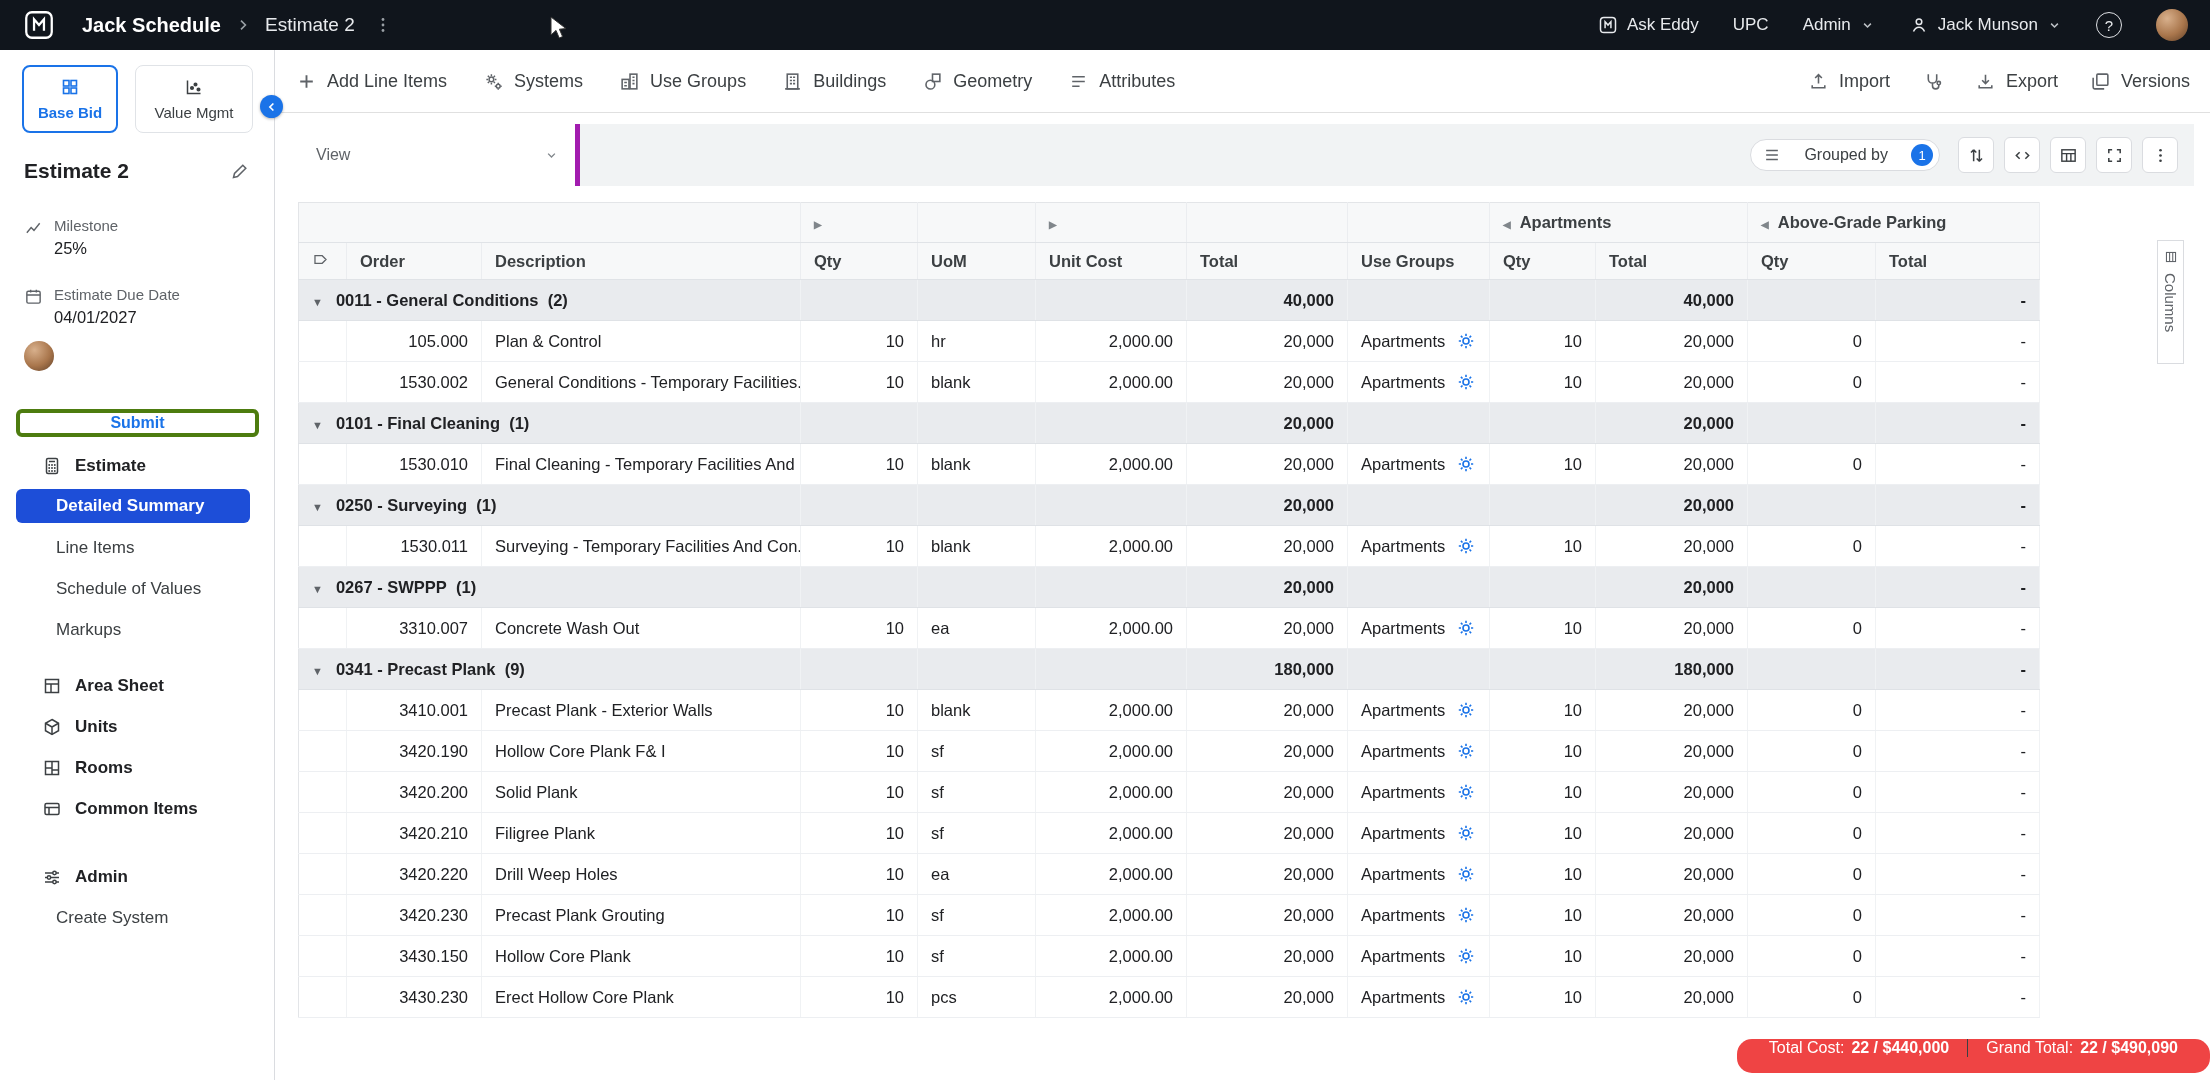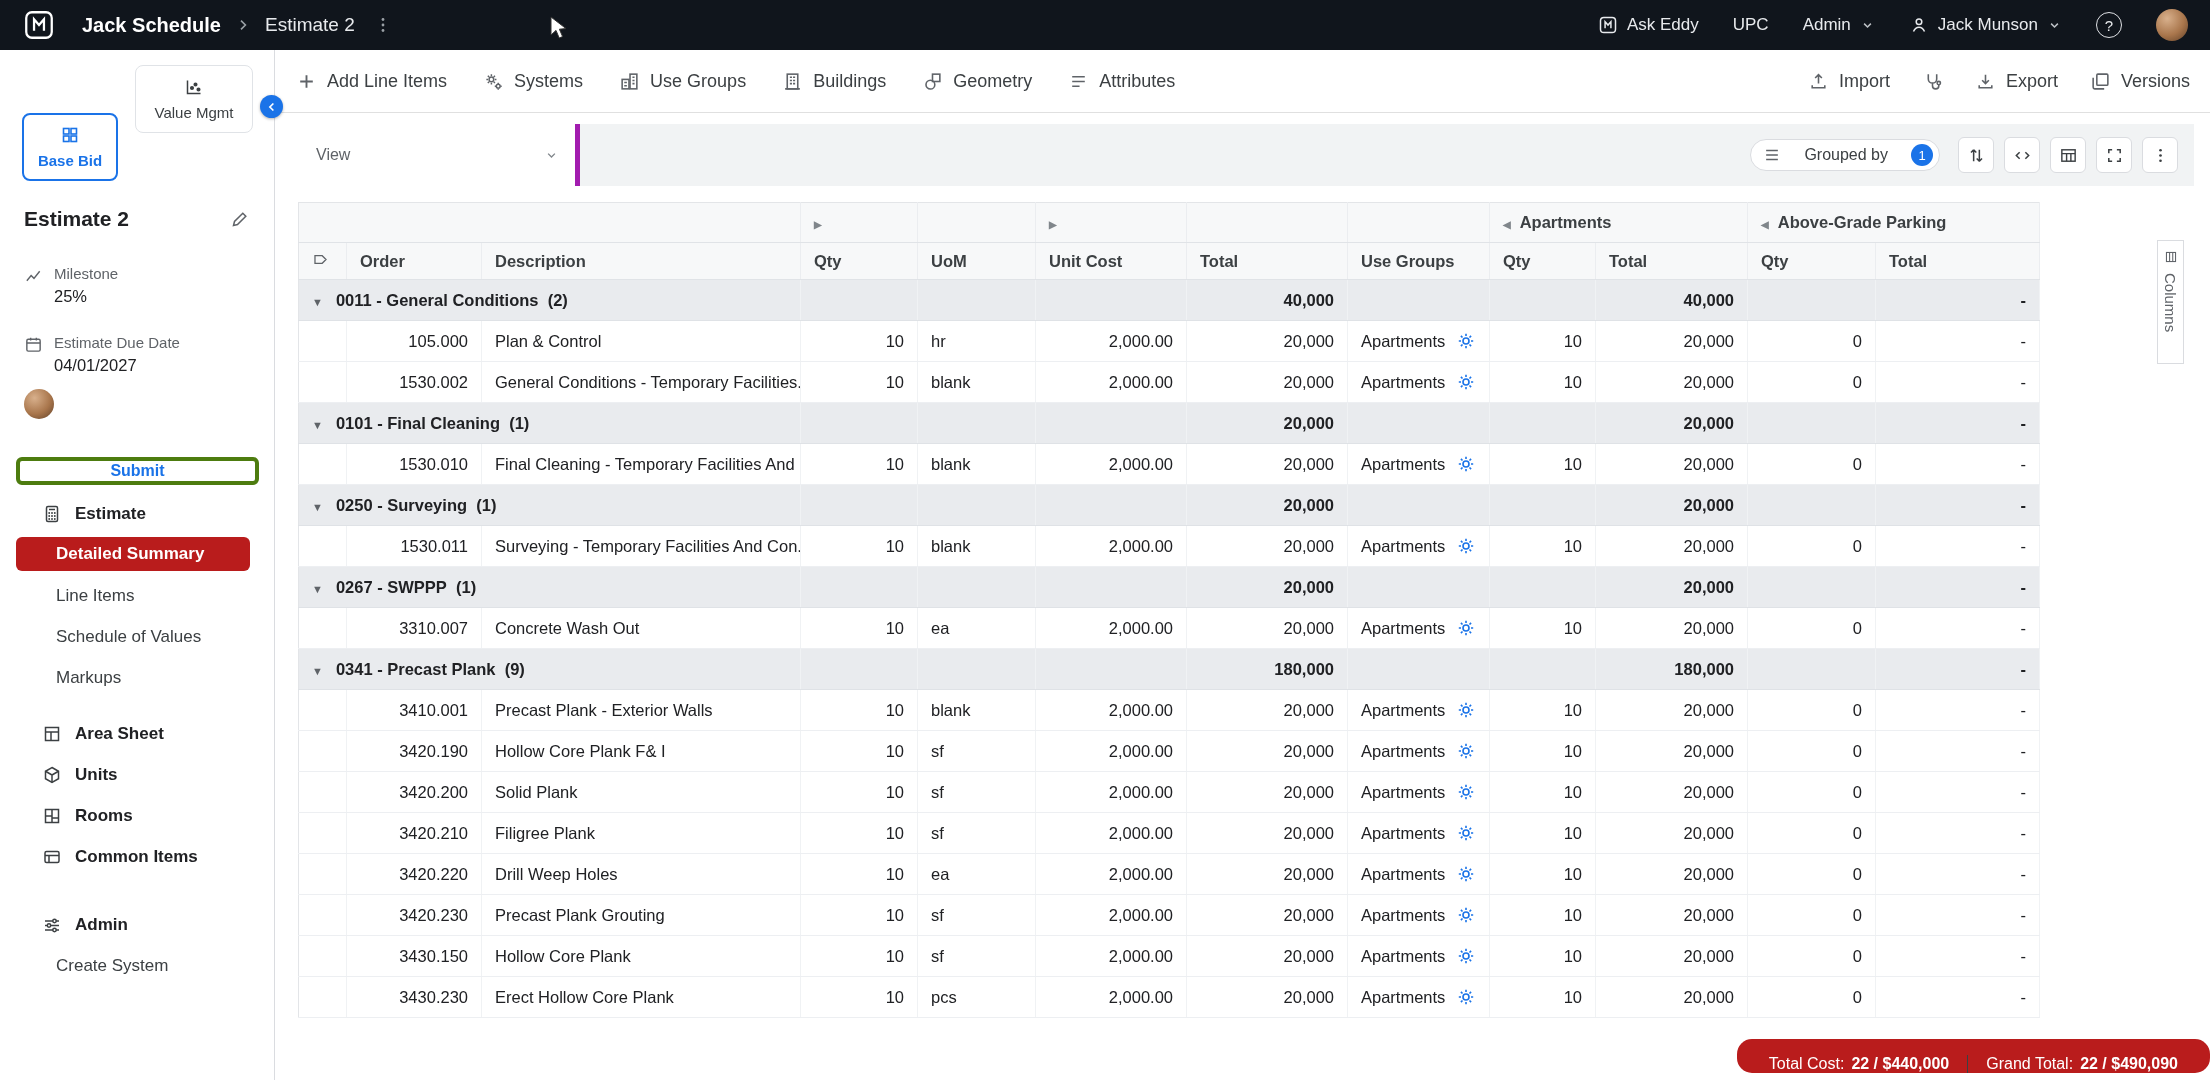--- a/index.html
+++ b/index.html
@@ -19,38 +19,38 @@
   .tb-item { display:flex; align-items:center; gap:9px; background:none; border:none; color:#e8eaed; font-size:17px; font-family:inherit;justify-content:space-between; }
   .tb-ic { width:20px; height:20px; color:#e8eaed; }
   .chev { width:15px; height:15px; color:#bdc1c6; }
   .help-circle { width:26px; height:26px; border:1.5px solid #dfe1e5; border-radius:50%; display:flex; align-items:center; justify-content:center; font-size:15px; color:#e8eaed; background:none; }
   .avatar { width:32px; height:32px; border-radius:50%; background:radial-gradient(circle at 35% 30%, #d8b08c 0%, #a9764c 55%, #5f3f27 100%); border:none; }
 
   
   .sidebar { position:absolute; left:0; top:50px; width:275px; height:1030px; background:#fff; border-right:1px solid #dadce0; z-index:2; }
   .sb-tabs { display:flex; gap:17px; padding:15px 0 0 22px; }
   .sb-tab { height:68px; border-radius:8px; display:flex; flex-direction:column; align-items:center; justify-content:center; gap:7px; font-size:15px; background:#fff; font-family:inherit; }
-  .sb-tab.active { width:96px; border:2px solid #1a73e8; color:#1a73e8; font-weight:700;margin-top:48px; }
+  .sb-tab.active { width:96px; border:2px solid #1a73e8; color:#1a73e8; font-weight:700; }
   .sb-tab.inactive { width:118px; border:1px solid #e0e3e7; color:#3c4043; }
   .sb-tab .icon { width:20px; height:20px; }
   .sb-title-row { display:flex; align-items:center; justify-content:space-between; margin:26px 24px 0 24px; }
   .sb-title { font-size:21px; font-weight:700; }
   .pencil { width:20px; height:20px; color:#5f6368; background:none; border:none; }
   .meta { display:flex; gap:11px; margin:0 24px; }
   .meta.m1 { margin-top:34px; } .meta.m2 { margin-top:28px; }
   .meta .icon { width:19px; height:19px; color:#5f6368; margin-top:1px; }
   .meta .label { font-size:15px; color:#5f6368; }
   .meta .value { font-size:16.5px; color:#202124; margin-top:5px; }
   .sb-avatar { width:30px; height:30px; border-radius:50%; margin:14px 24px 0 24px; background:radial-gradient(circle at 35% 30%, #d8b08c 0%, #a9764c 55%, #5f3f27 100%); }
   .submit-btn { display:block; margin:38px 16px 0 16px; width:243px; height:28px; border:4px solid #4d7c0f; border-radius:6px; background:#fff; color:#1a73e8; font-size:16px; font-weight:700; font-family:inherit; }
   .sb-nav { margin-top:8px; }
   .nav-item { height:41px; display:flex; align-items:center; gap:13px; font-size:17px; color:#3c4043; padding-left:42px; }
   .nav-item.parent { font-weight:700; color:#202124; }
   .nav-item.child { padding-left:56px; }
-  .nav-item.selected { height:34px; margin:3px 24px 4px 16px; padding-left:40px; background:#b91c1c; color:#fff; font-weight:700; border-radius:6px; }
+  .nav-item.selected { height:34px; margin:3px 24px 4px 16px; padding-left:40px; background:#1d4ed8; color:#fff; font-weight:700; border-radius:6px; }
   .nav-icon { width:20px; height:20px; color:#3c4043; }
   .nav-gap-sm { height:15px; } .nav-gap-lg { height:27px; }
 
   .collapse-btn { position:absolute; left:260px; top:95px; width:23px; height:23px; border-radius:50%; background:#1a73e8; color:#fff; border:none; display:flex; align-items:center; justify-content:center; z-index:6; box-shadow:0 1px 3px rgba(0,0,0,.3); }
   .collapse-btn svg { width:14px; height:14px; }
 
   
   .main { position:absolute; left:275px; top:50px; width:1935px; height:1030px; background:#fff; }
   .main-toolbar { height:63px; border-bottom:1px solid #e0e0e0; display:flex; align-items:center; padding:0 20px 0 21px; }
   .toolbar-left { display:flex; align-items:center; gap:36px; }
@@ -85,21 +85,21 @@
   .num { text-align:right; }
   .b { font-weight:700; }
   .ug-inner { display:flex; align-items:center; justify-content:space-between; }
   .gear { color:#1a73e8; width:20px; height:20px; border:none; background:none; padding:0; }
   .hdr-tag { color:#5f6368; width:17px; height:17px; }
 
   .columns-tab { position:absolute; left:1882px; top:190px; width:27px; height:124px; background:#fff; border:1px solid #dadce0; display:flex; flex-direction:column; align-items:center; padding-top:9px; gap:9px; color:#5f6368; }
   .columns-tab .icon { width:14px; height:14px; }
   .columns-tab .vtext { writing-mode:vertical-rl; font-size:15px; }
 
-  .statusbar { position:absolute; top:989px; right:0; height:34px; background:#b91c1c; color:#fff; display:flex; align-items:flex-end; padding:0 14px; font-size:16px;border-radius:15px; }
+  .statusbar { position:absolute; top:989px; right:0; height:34px; background:#ef4444; color:#fff; display:flex; align-items:flex-start; padding:0 14px; font-size:16px;border-radius:15px; }
   .sb-seg { display:flex; gap:7px; padding:0 18px; white-space:nowrap; }
   .sb-seg + .sb-seg { border-left:1px solid #3c4043; }
   .sb-seg .v { font-weight:700; }
 
   .cursor { position:absolute; left:549px; top:16px; z-index:9; width:24px; height:26px; }
 </style>
 </head>
 <body>
 
 <header class="topbar">

